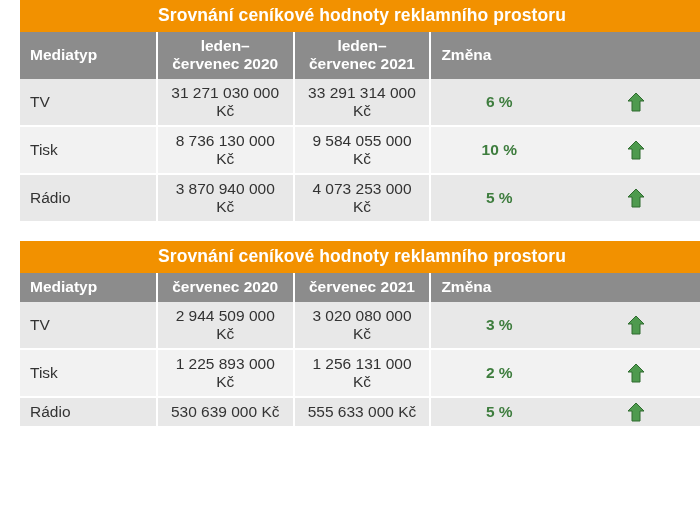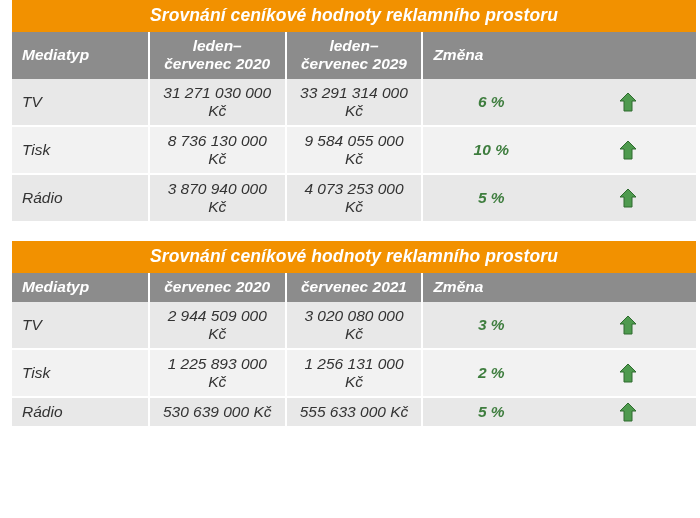--- a/index.html
+++ b/index.html
@@ -12,22 +12,21 @@
     height: 518px;
     font-family: "Liberation Sans", sans-serif;
     color: #333333;
     overflow: hidden;
   }
   .page {
     width: 700px;
     height: 438px;
     position: relative;
     box-sizing: border-box;
-    padding: 0 12px;
-    font-style: italic;
+    padding: 0 20px;
   }
   .block {
     width: 684px;
   }
   .block + .block {
     margin-top: 18px;
   }
   table.data {
     border-collapse: collapse;
     width: 684px;
@@ -111,21 +110,21 @@
 
   <div class="block">
     <table class="data">
       <tbody>
           <tr class="title-row">
         <td colspan="5">Srovnání ceníkové hodnoty reklamního prostoru</td>
       </tr>
       <tr class="head-row">
         <td class="c-media" style="width:118px;">Mediatyp</td>
         <td class="c-p1" style="width:211px;">leden–červenec 2020</td>
-        <td class="c-p2" style="width:211px;">leden–červenec 2029</td>
+        <td class="c-p2" style="width:211px;">leden–červenec 2021</td>
         <td class="c-chg" style="width:96px;">Změna</td>
         <td class="c-arrow" style="width:48px;"></td>
       </tr>
 
       <tr class="data-row">
         <td class="c-media">TV</td>
         <td class="c-p1">31 271 030 000 Kč</td>
         <td class="c-p2">33 291 314 000 Kč</td>
         <td class="c-chg up">6 %</td>
         <td class="c-arrow">

